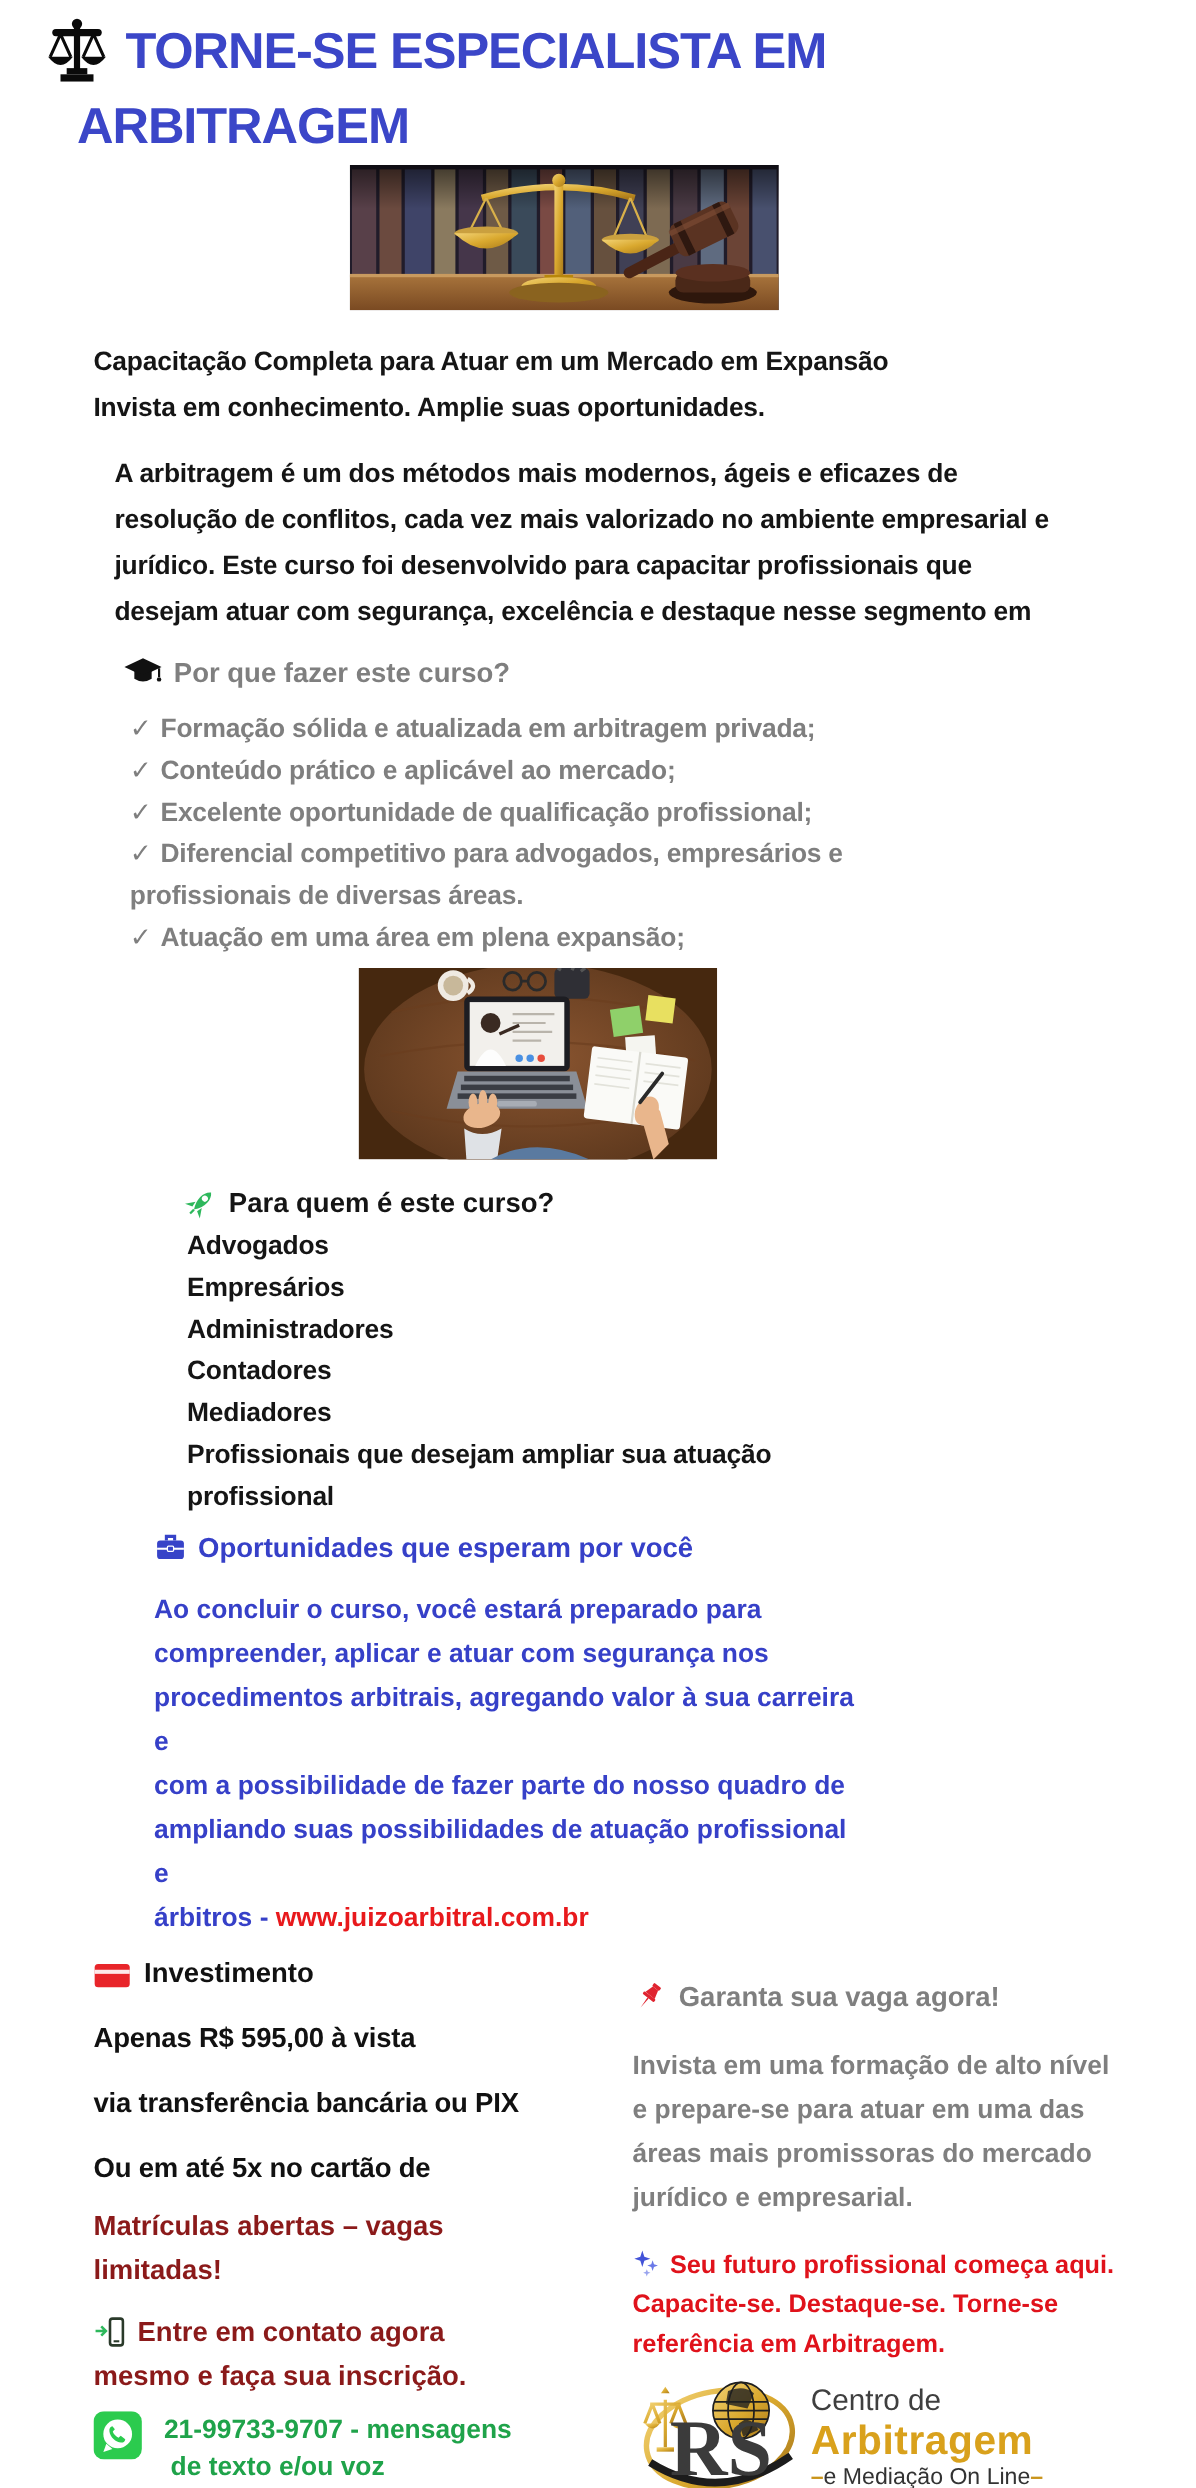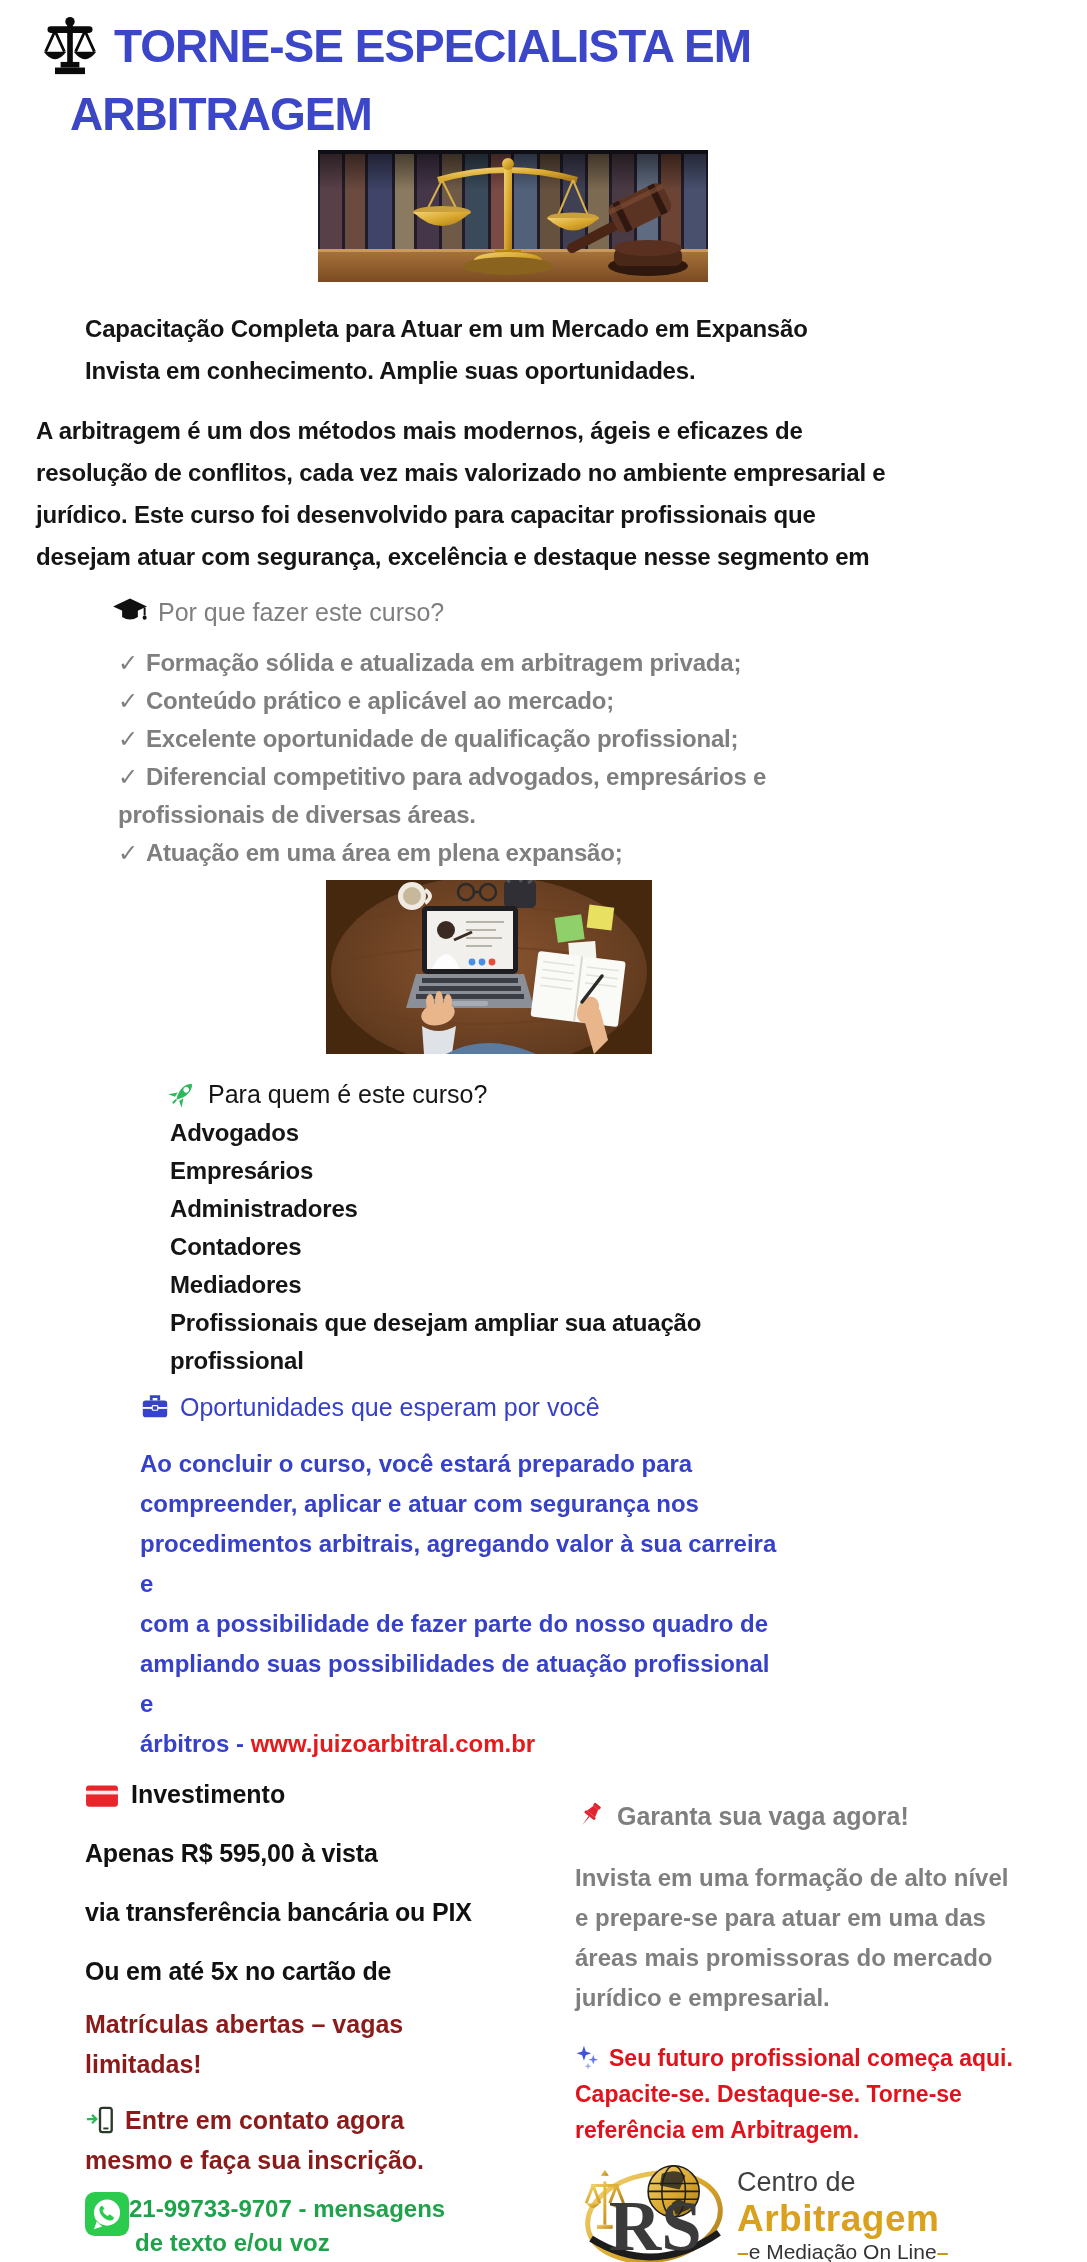--- a/index.html
+++ b/index.html
@@ -10,23 +10,23 @@
   .header { padding:12px 0 0 40px; }
   .title-row { display:flex; align-items:center; gap:14px; }
   .title { color:#3B46C8; font-weight:700; font-size:46px; letter-spacing:-1px; line-height:68px; }
   .title-line2 { color:#3B46C8; font-weight:700; font-size:46px; letter-spacing:-1px; line-height:68px; margin-left:30px; }
 
   .photo1 { margin:2px 0 0 318px; width:390px; height:132px; display:block; }
   .photo2 { margin:8px 0 0 326px; width:326px; height:174px; display:block; }
 
   .txt { font-weight:700; color:#151515; font-size:24px; letter-spacing:-0.2px; }
   .intro { margin:26px 0 0 85px; line-height:42px; }
-  .about { margin:18px 0 0 36px; line-height:42px; max-width:960px; }
-
-  .sec-head { display:flex; align-items:center; gap:10px; font-weight:400; font-size:25px; }
+  .about { margin:18px 0 0 104px; line-height:42px; max-width:960px; }
+
+  .sec-head { display:flex; align-items:center; gap:10px; font-weight:700; font-size:25px; }
   .gray { color:#7F7F7F; }
   .blue { color:#3640C8; }
   .maroon { color:#8B1A1A; }
   .green { color:#1FA34A; }
 
   .why-head { margin:16px 0 0 112px; }
   .checklist { margin:14px 0 0 118px; line-height:38px; max-width:760px; }
   .checklist .check { margin-right:8px; }
 
   .aud-head { margin:24px 0 0 166px; color:#151515; }
@@ -38,21 +38,21 @@
 
   .cols { display:flex; margin-top:16px; }
   .col-left { margin-left:85px; width:468px; }
   .col-right { width:500px; margin-left:22px; }
 
   .inv-head { display:flex; align-items:flex-end; gap:12px; font-weight:700; font-size:25px; color:#111; }
   .pay { margin-top:30px; font-weight:700; font-size:25px; color:#111; letter-spacing:-0.2px; }
   .enroll { margin-top:18px; font-weight:700; font-size:25px; line-height:40px; }
   .contact-cta { margin-top:16px; font-weight:700; font-size:25px; line-height:40px; }
   .contact-cta .row1 { display:flex; align-items:center; gap:10px; }
-  .wa-row { margin-top:12px; display:flex; align-items:flex-start; gap:0; }
+  .wa-row { margin-top:12px; display:flex; align-items:flex-start; gap:20px; }
   .wa-text { font-weight:700; font-size:24px; line-height:34px; }
   .wa-text .indent { margin-left:6px; }
 
   .pin-head { margin-top:20px; display:flex; align-items:center; gap:10px; font-weight:700; font-size:25px; }
   .cta-para { margin-top:26px; font-weight:700; font-size:24px; line-height:40px; color:#7F7F7F; }
   .future { margin-top:22px; font-weight:700; font-size:23px; line-height:36px; color:#E0121B; }
   .future .row1 { display:flex; align-items:center; gap:8px; }
 
   .logo { margin-top:8px; display:flex; align-items:center; gap:4px; }
   .logo-text .l1 { font-size:27px; color:#3f3f3f; font-weight:400; }

